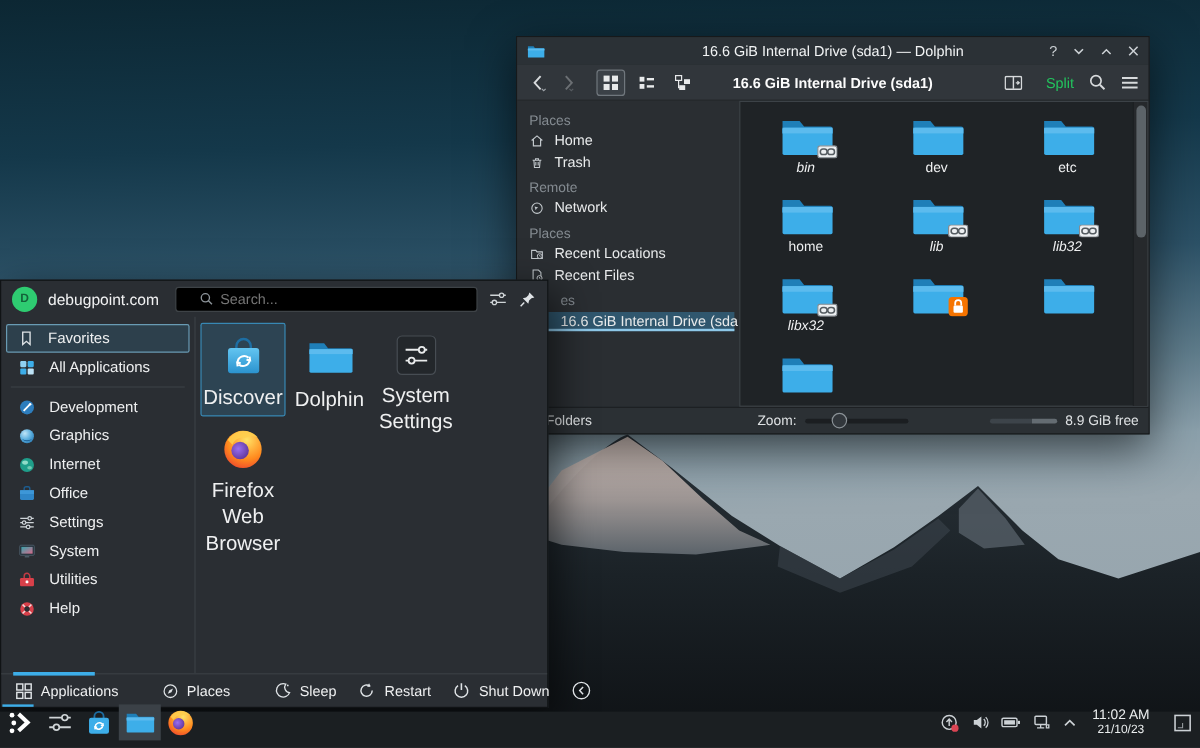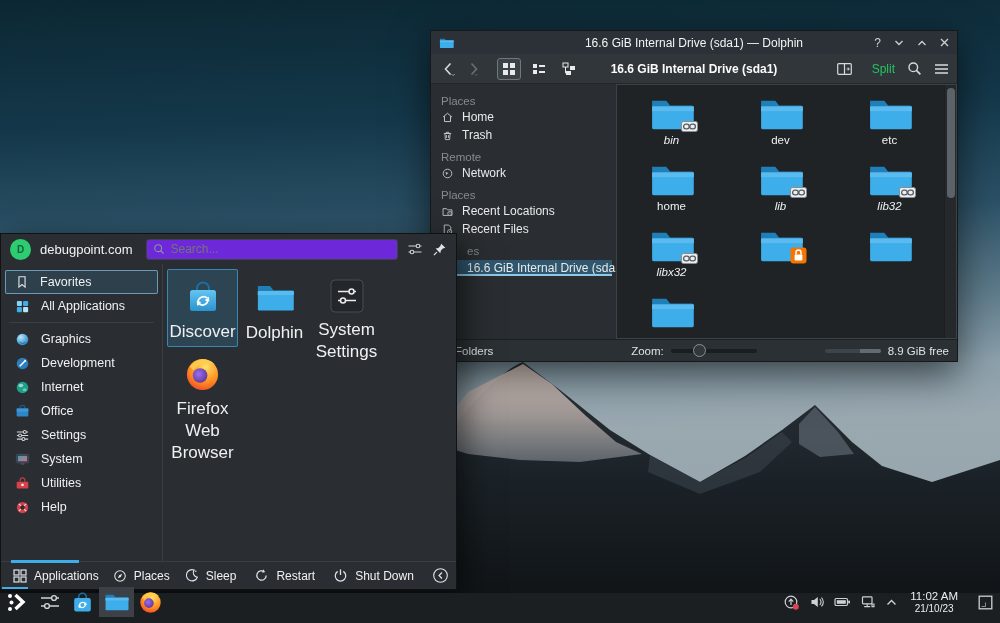--- a/index.html
+++ b/index.html
@@ -62,37 +62,37 @@
   .cap-bar{width:56px;height:4px;border-radius:2px;background:linear-gradient(90deg,#3d444a 0 62%,#646c72 62% 100%)}
 
   
   .launcher{position:absolute;left:0;top:233px;width:457px;height:357px;z-index:30;
     background:#2a2e33;border:1px solid #101315;box-shadow:8px 10px 30px rgba(0,0,0,.55);
     display:flex;flex-direction:column;font-size:12.5px}
   .launcher-header{height:30px;flex:none;display:flex;align-items:center;padding:0 9px;gap:9px}
   .avatar{width:21px;height:21px;border-radius:50%;background:#2ecc71;display:flex;align-items:center;justify-content:center;
     color:#14633a;font-size:10px;font-weight:bold;flex:none}
   .user-name{font-size:13px;color:#f1f2f3;white-space:nowrap}
-  .search-box{flex:1;height:21px;margin-left:4px;background:#6d28d9;border:1px solid #3e4347;border-radius:3px;
-    display:flex;align-items:center;padding:0 6px;gap:6px}
+  .search-box{flex:1;height:21px;margin-left:4px;background:#000000;border:1px solid #3e4347;border-radius:3px;
+    display:flex;align-items:center;padding:0 19px;gap:6px}
   .search-box input{flex:1;background:transparent;border:none;outline:none;color:#aab1b7;font-size:12px;
     font-family:"Liberation Sans",sans-serif;min-width:0}
   .launcher-body{flex:1;display:flex;min-height:0}
   .launcher-side{width:162px;flex:none;border-right:1px solid #3a3f44;padding-top:6px}
   .side-item{height:24px;display:flex;align-items:center;gap:11px;padding-left:9px;margin:0 4px;
     border:1px solid transparent;border-radius:2px;color:#eff0f1}
   .side-item.selected{background:rgba(61,174,233,.14);border-color:rgba(125,185,215,.75)}
   .side-sep{height:1px;background:#3a3f44;margin:4px 8px}
   .launcher-main{flex:1;padding:5px 4px;display:flex;flex-wrap:wrap;align-content:flex-start}
   .app-tile{width:71px;height:78px;display:flex;flex-direction:column;align-items:center;padding-top:9px;
     border:1px solid transparent;border-radius:2px;margin-right:1px}
   .app-tile.selected{background:rgba(61,174,233,.18);border-color:rgba(61,174,233,.65)}
   .app-label{font-size:17px;color:#eff0f1;text-align:center;margin-top:6px;line-height:1.3}
   .launcher-footer{height:28px;flex:none;border-top:1px solid #3a3f44;display:flex;align-items:center;
-    padding:0 12px;gap:14px;position:relative;font-size:12px}
+    padding:0 12px;gap:36px;position:relative;font-size:12px}
   .tab-indicator{position:absolute;top:-2px;left:10px;width:68px;height:3px;background:#3daee9}
   .footer-tab,.session-btn{display:flex;align-items:center;gap:7px;color:#eff0f1;white-space:nowrap}
   .session-group{margin-left:auto;display:flex;align-items:center;gap:18px}
 
   
   .taskbar{position:absolute;left:0;bottom:0;width:1000px;height:30px;z-index:50;background:#1b1f22;
     display:flex;align-items:center;padding:0 4px 12px 0}
   .task-btn{width:33px;height:30px;display:flex;align-items:center;justify-content:center;position:relative}
   .task-btn.active-app{background:#3b4147;width:35px}
   .task-indicator{position:absolute;top:0;left:2px;width:26px;height:2px;background:#3daee9}
@@ -497,42 +497,42 @@
                 <rect x="2" y="8.6" width="5.4" height="5.4" rx="1" fill="#3daee9"></rect>
                 <rect x="8.6" y="8.6" width="5.4" height="5.4" rx="1" fill="#bde2f6"></rect>
               </svg>
           </span>
           <span>All Applications</span>
         </div>
         <div class="side-sep"></div>
         <div class="side-item">
           <span class="ico">
             <svg width="15" height="15" viewBox="0 0 16 16">
+                <circle cx="8" cy="8" r="6.2" fill="#2d7dbd"></circle>
+                <path d="M5 11 L10.4 5.6" stroke="#fff" stroke-width="1.6"></path>
+                <circle cx="10.8" cy="5.2" r="1.1" fill="#fff"></circle>
+              </svg>
+          </span>
+          <span>Development</span>
+        </div>
+        <div class="side-item">
+          <span class="ico">
+            <svg width="15" height="15" viewBox="0 0 16 16">
                 <defs>
                   <radialGradient id="gfx" cx="0.35" cy="0.3" r="0.9">
                     <stop offset="0" stop-color="#bfe4f7"></stop>
                     <stop offset="0.5" stop-color="#5aaede"></stop>
                     <stop offset="1" stop-color="#1f6ca8"></stop>
                   </radialGradient>
                 </defs>
                 <circle cx="8" cy="8" r="6.2" fill="url(#gfx)"></circle>
                 <path d="M3.5 10.5 a6.2 6.2 0 0 0 9 0 q-4.5 2.2 -9 0Z" fill="#1c5e93"></path>
               </svg>
           </span>
           <span>Graphics</span>
-        </div>
-        <div class="side-item">
-          <span class="ico">
-            <svg width="15" height="15" viewBox="0 0 16 16">
-                <circle cx="8" cy="8" r="6.2" fill="#2d7dbd"></circle>
-                <path d="M5 11 L10.4 5.6" stroke="#fff" stroke-width="1.6"></path>
-                <circle cx="10.8" cy="5.2" r="1.1" fill="#fff"></circle>
-              </svg>
-          </span>
-          <span>Development</span>
         </div>
         <div class="side-item">
           <span class="ico">
             <svg width="15" height="15" viewBox="0 0 16 16">
                 <circle cx="8" cy="8" r="6.2" fill="#1f9e8a"></circle>
                 <ellipse cx="6.3" cy="5.8" rx="2.6" ry="1.9" fill="#8fdcc8"></ellipse>
                 <ellipse cx="10.3" cy="10.4" rx="2.1" ry="1.6" fill="#6fcab2"></ellipse>
               </svg>
           </span>
           <span>Internet</span>

